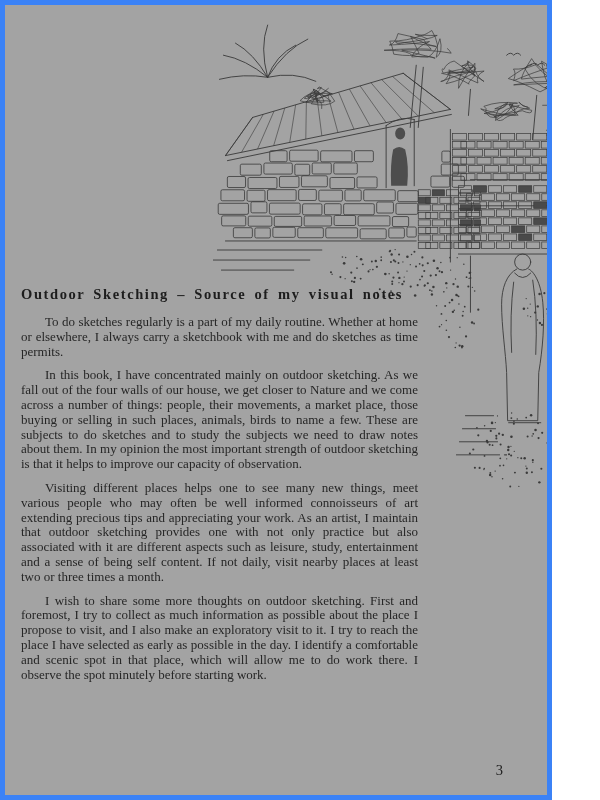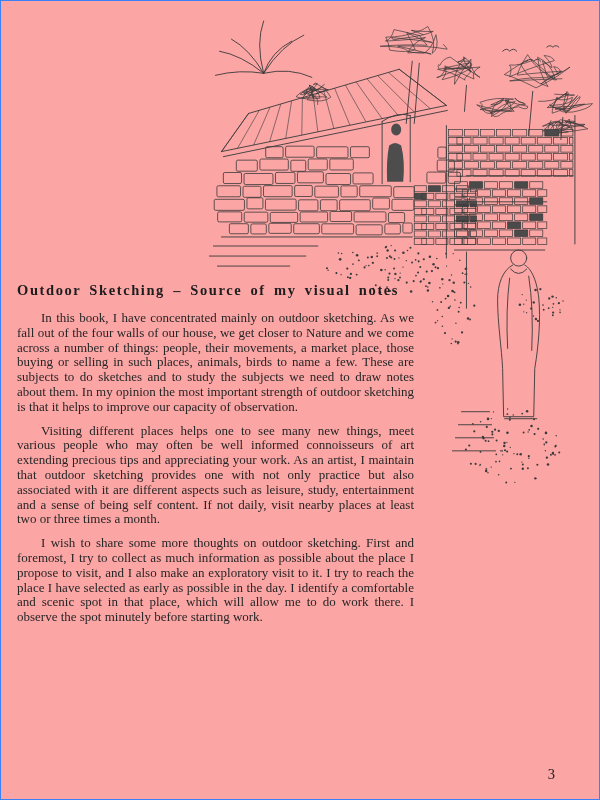--- a/index.html
+++ b/index.html
@@ -1,20 +1,20 @@
 <!DOCTYPE html>
 <html><head>
 <meta charset="utf-8">
 <style>
   html,body{margin:0;padding:0;background:#ffffff;}
   .page{
     position:relative;
-    width:600px;height:800px;
-    background:#fca5a5;
-    border:1px solid #3b82f6;
+    width:552px;height:800px;
+    background:#a3a3a3;
+    border:5px solid #3b82f6;
     box-sizing:border-box;
     overflow:hidden;
     font-family:"Liberation Serif", serif;
     color:#232323;
   }
   .sketch{
     position:absolute;
     left:112px;top:4px;
     width:482px;height:482px;
     pointer-events:none;
@@ -542,19 +542,20 @@
         <circle cx="437.7" cy="290.4" r="1.22"></circle>
         <circle cx="405.2" cy="298.4" r="1.26"></circle>
         <circle cx="409.0" cy="297.9" r="0.69"></circle>
         <circle cx="434.4" cy="292.3" r="1.14"></circle>
         <circle cx="421.1" cy="312.7" r="1.15"></circle>
       </g>
   </svg>
 
   <div class="article">
     <h1 class="heading">Outdoor Sketching – Source of my visual notes</h1>
+    <p>To do sketches regularly is a part of my daily routine. Whether at home or elsewhere, I always carry a sketchbook with me and do sketches as time permits.</p>
     <p>In this book, I have concentrated mainly on outdoor sketching. As we fall out of the four walls of our house, we get closer to Nature and we come across a number of things: people, their movements, a market place, those buying or selling in such places, animals, birds to name a few. These are subjects to do sketches and to study the subjects we need to draw notes about them. In my opinion the most important strength of outdoor sketching is that it helps to improve our capacity of observation.</p>
     <p>Visiting different places helps one to see many new things, meet various people who may often be well informed connoisseurs of art extending precious tips and appreciating your work. As an artist, I maintain that outdoor sketching provides one with not only practice but also associated with it are different aspects such as leisure, study, entertainment and a sense of being self content. If not daily, visit nearby places at least two or three times a month.</p>
     <p>I wish to share some more thoughts on outdoor sketching. First and foremost, I try to collect as much information as possible about the place I propose to visit, and I also make an exploratory visit to it. I try to reach the place I have selected as early as possible in the day. I identify a comfortable and scenic spot in that place, which will allow me to do work there. I observe the spot minutely before starting work.</p>
   </div>
 
   <div class="pagenum">3</div>
 </div>
 
 </body></html>

